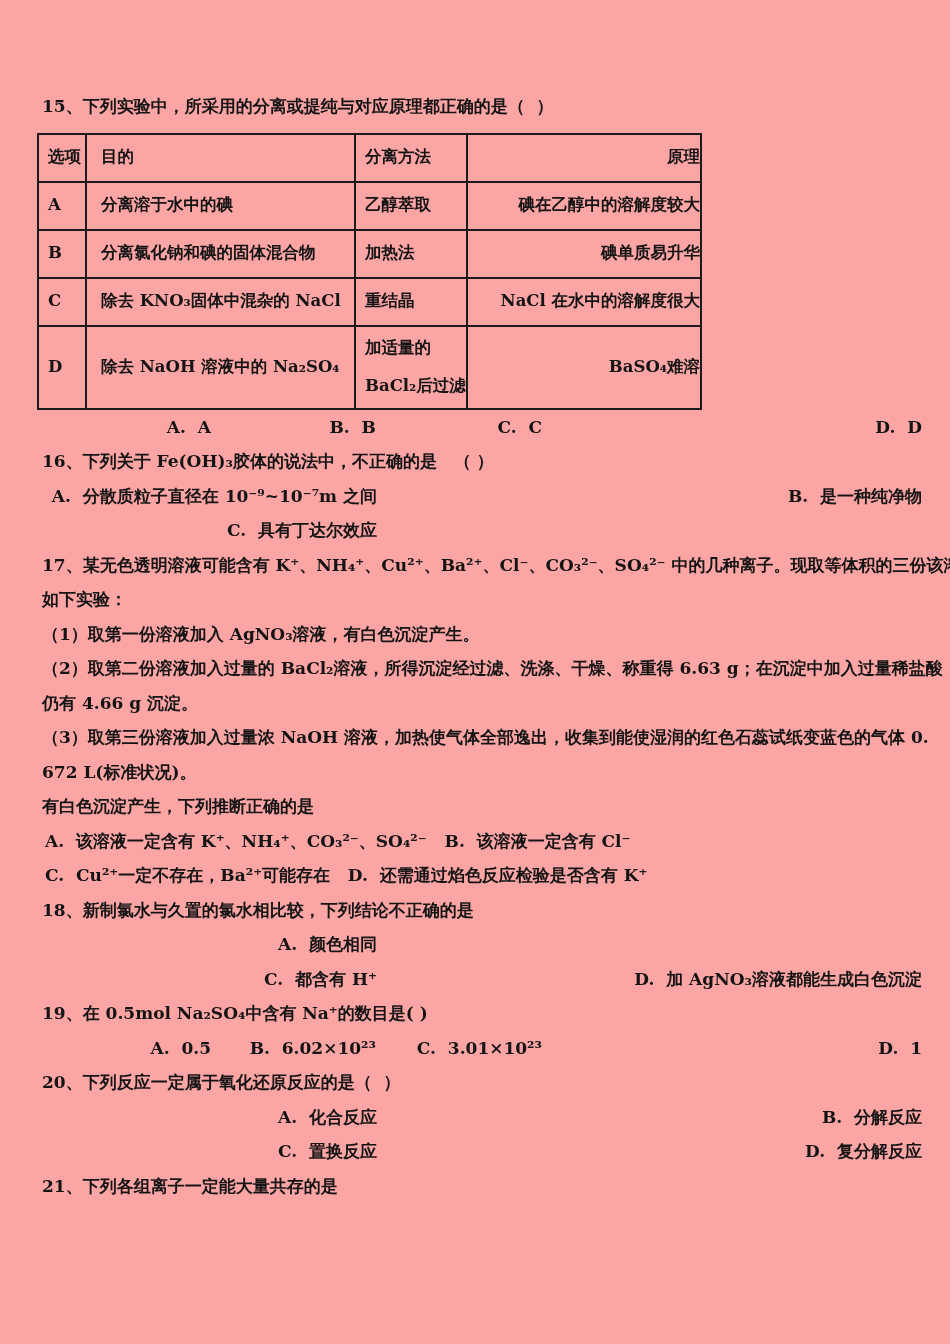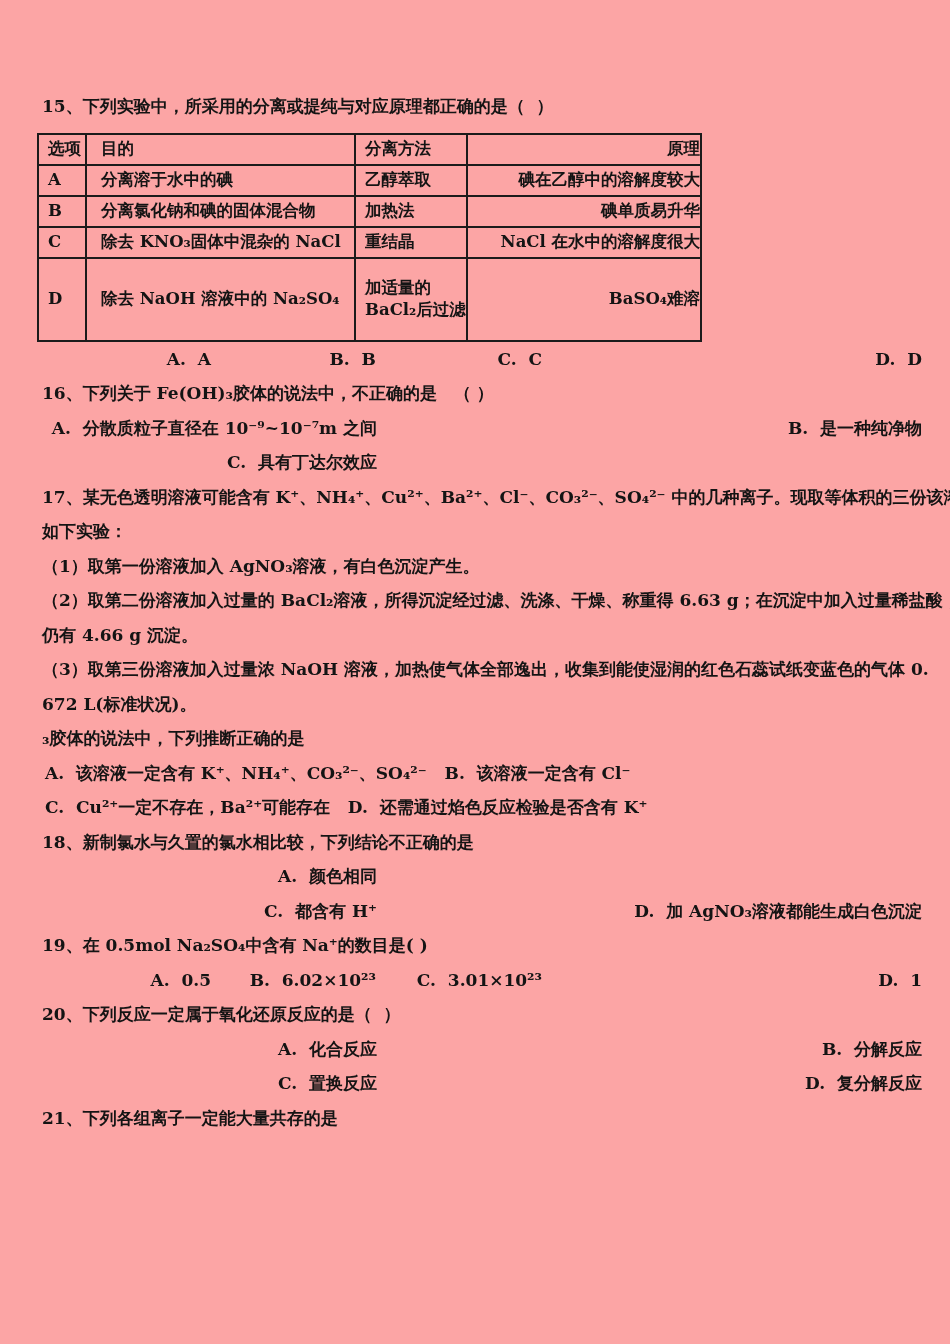--- a/index.html
+++ b/index.html
@@ -39,23 +39,23 @@
     font-weight:bold;
     text-align:left;
     vertical-align:middle;
     white-space:nowrap;
     line-height:1.35;
   }
   .q15-table .c1 { width:48px;  padding-left:9px;  }
   .q15-table .c2 { width:269px; padding-left:14px; }
   .q15-table .c3 { width:112px; padding-left:9px;  }
   .q15-table .c4 { width:234px; padding-left:10px;text-align:right; }
-  .q15-table .h48 { height:31px;border-radius:16px; }
+  .q15-table .h48 { height:48px;border-radius:16px; }
   .q15-table .h83 { height:83px; }
-  .q15-table td.wrapcell { white-space:normal; line-height:22px; padding-right:0;margin-left:6px; }
+  .q15-table td.wrapcell { white-space:normal; line-height:38px; padding-right:0;margin-left:6px; }
 
   
   .row2 { display:flex; }
   .row2 .colL { width:332px; }
   .row2 .colR { flex:1; }
   .row4 { display:flex; }
   .row4 .c-1 { width:166px; }
   .row4 .c-2 { width:165px; }
   .row4 .c-3 { width:166px; }
   .row4 .c-4 { flex:1; }
@@ -119,21 +119,21 @@
     <span class="colL">C.  具有丁达尔效应</span>
   </div>
 
   <div class="line t-indent">17、某无色透明溶液可能含有 K⁺、NH₄⁺、Cu²⁺、Ba²⁺、Cl⁻、CO₃²⁻、SO₄²⁻ 中的几种离子。现取等体积的三份该溶液分别进行</div>
   <div class="line t-indent">如下实验：</div>
   <div class="line t-indent">（1）取第一份溶液加入 AgNO₃溶液，有白色沉淀产生。</div>
   <div class="line t-indent">（2）取第二份溶液加入过量的 BaCl₂溶液，所得沉淀经过滤、洗涤、干燥、称重得 6.63 g；在沉淀中加入过量稀盐酸，</div>
   <div class="line t-indent">仍有 4.66 g 沉淀。</div>
   <div class="line t-indent">（3）取第三份溶液加入过量浓 NaOH 溶液，加热使气体全部逸出，收集到能使湿润的红色石蕊试纸变蓝色的气体 0.</div>
   <div class="line t-indent">672 L(标准状况)。</div>
-  <div class="line t-indent">₃胶体的说法中，下列推断正确的是</div>
+  <div class="line t-indent">有白色沉淀产生，下列推断正确的是</div>
   <div class="line o-indent">A.  该溶液一定含有 K⁺、NH₄⁺、CO₃²⁻、SO₄²⁻   B.  该溶液一定含有 Cl⁻</div>
   <div class="line o-indent">C.  Cu²⁺一定不存在，Ba²⁺可能存在   D.  还需通过焰色反应检验是否含有 K⁺</div>
 
   <div class="line t-indent">18、新制氯水与久置的氯水相比较，下列结论不正确的是</div>
   <div class="line o-indent row2">
     <span class="colL">A.  颜色相同</span>
   </div>
   <div class="line o-indent row2">
     <span class="colL">C.  都含有 H⁺</span>
     <span class="colR">D.  加 AgNO₃溶液都能生成白色沉淀</span>

